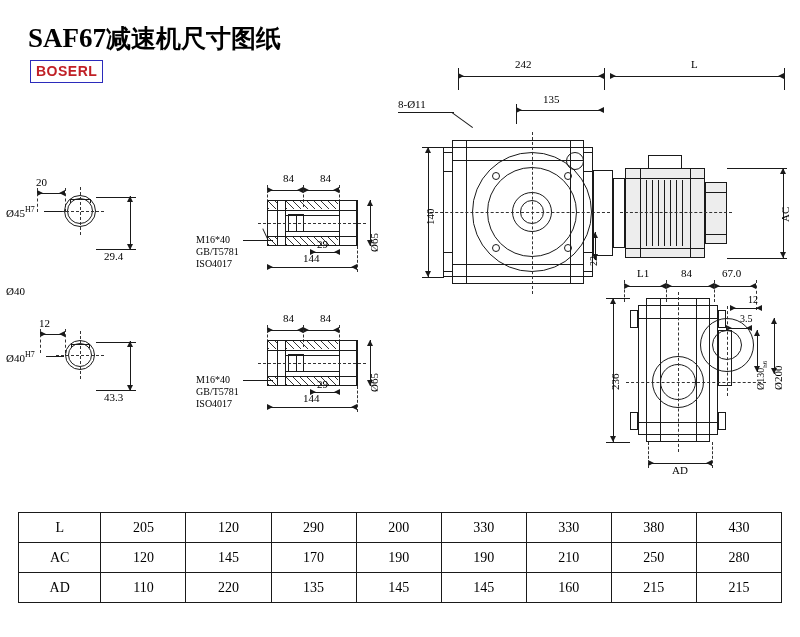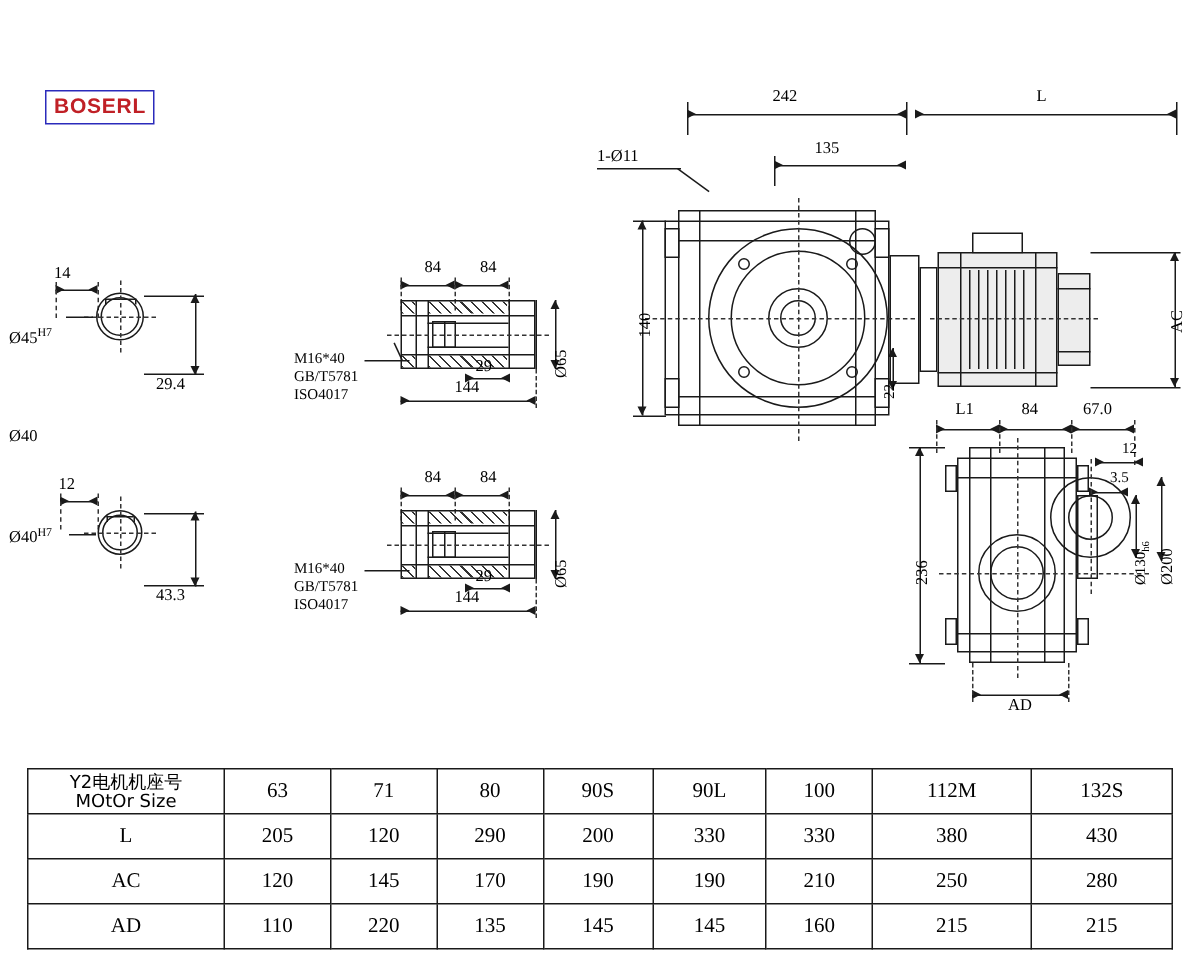--- a/index.html
+++ b/index.html
@@ -39,44 +39,47 @@
   table.spec{position:absolute;left:18px;top:512px;border-collapse:collapse;width:764px;}
   table.spec td{border:1px solid #1a1a1a;text-align:center;font-size:14px;height:27px;font-family:"Liberation Serif",serif;}
   table.spec td.hdr{font-size:12px;line-height:13px;width:128px;font-family:"DejaVu Sans",sans-serif;}
   table.spec td.rowlbl{font-size:14px;}
 </style>
 </head>
 <body>
 
 <div class="root">
 
+  <div class="title">
+    <span>SAF67</span><span class="cn">减速机尺寸图纸</span>
+  </div>
   <div class="logo">
     <span>BOSERL</span>
   </div>
 
   <div>
 
     <div class="ln h" style="left:37px;top:193px;width:28px;"></div>
     <div class="arrowR" style="left:37px;top:190px;"></div>
     <div class="arrowL" style="left:59px;top:190px;"></div>
-    <div class="txt" style="left:36px;top:176px;">14</div>
+    <div class="txt" style="left:36px;top:176px;">20</div>
     <div class="dash-v" style="left:37px;top:188px;height:24px;"></div>
     <div class="dash-v" style="left:65px;top:188px;height:24px;"></div>
 
     <div class="circ" style="left:64px;top:195px;width:32px;height:32px;"></div>
     <div class="circ" style="left:67px;top:198px;width:26px;height:26px;"></div>
 
     <div class="ln h" style="left:70px;top:199px;width:20px;height:1px;"></div>
     <div class="ln v" style="left:70px;top:199px;height:4px;"></div>
     <div class="ln v" style="left:90px;top:199px;height:4px;"></div>
 
     <div class="dash-h" style="left:56px;top:211px;width:48px;"></div>
     <div class="dash-v" style="left:80px;top:187px;height:48px;"></div>
 
-    <div class="txt" style="left:6px;top:217px;font-family:Liberation Serif, serif;"><span>Ø45</span><sup style="font-size:8px;">H7</sup></div>
+    <div class="txt" style="left:6px;top:205px;font-family:Liberation Serif, serif;"><span>Ø45</span><sup style="font-size:8px;">H7</sup></div>
     <div class="ln h" style="left:44px;top:211px;width:18px;"></div>
 
     <div class="ln v" style="left:130px;top:196px;height:54px;"></div>
     <div class="arrowU" style="left:127px;top:196px;"></div>
     <div class="arrowD" style="left:127px;top:244px;"></div>
     <div class="ln h" style="left:96px;top:197px;width:40px;"></div>
     <div class="ln h" style="left:96px;top:249px;width:40px;"></div>
     <div class="txt" style="left:104px;top:250px;">29.4</div>
 
     <div class="txt" style="left:6px;top:285px;">Ø40</div>
@@ -235,21 +238,21 @@
     <div class="arrowL" style="left:778px;top:73px;"></div>
     <div class="txt" style="left:691px;top:58px;">L</div>
     <div class="ln v" style="left:784px;top:68px;height:22px;"></div>
 
     <div class="ln h" style="left:516px;top:110px;width:88px;"></div>
     <div class="arrowR" style="left:516px;top:107px;"></div>
     <div class="arrowL" style="left:598px;top:107px;"></div>
     <div class="txt" style="left:543px;top:93px;">135</div>
     <div class="ln v" style="left:516px;top:104px;height:20px;"></div>
 
-    <div class="txt" style="left:398px;top:98px;">1-Ø11</div>
+    <div class="txt" style="left:398px;top:98px;">8-Ø11</div>
     <div class="ln h" style="left:398px;top:112px;width:56px;"></div>
     <div class="ln" style="left:452px;top:112px;width:26px;height:1px;transform-origin:0 0;transform:rotate(36deg);"></div>
 
     <div class="box" style="left:443px;top:147px;width:150px;height:130px;"></div>
     <div class="box" style="left:452px;top:140px;width:132px;height:144px;"></div>
     <div class="ln v" style="left:466px;top:140px;height:144px;"></div>
     <div class="ln v" style="left:570px;top:140px;height:144px;"></div>
     <div class="ln h" style="left:452px;top:160px;width:132px;"></div>
     <div class="ln h" style="left:452px;top:264px;width:132px;"></div>
 
@@ -390,34 +393,20 @@
     <div class="ln h" style="left:648px;top:463px;width:64px;"></div>
     <div class="arrowR" style="left:648px;top:460px;"></div>
     <div class="arrowL" style="left:706px;top:460px;"></div>
     <div class="dash-v" style="left:648px;top:442px;height:26px;"></div>
     <div class="dash-v" style="left:712px;top:442px;height:26px;"></div>
     <div class="txt" style="left:672px;top:464px;">AD</div>
   </div>
 
   <table class="spec">
     <tbody>
-      <tr>
-        <td class="hdr">
-          <div>Y2电机机座号</div>
-          <div>MOtOr Size</div>
-        </td>
-        <td>63</td>
-        <td>71</td>
-        <td>80</td>
-        <td>90S</td>
-        <td>90L</td>
-        <td>100</td>
-        <td>112M</td>
-        <td>132S</td>
-      </tr>
       <tr>
         <td class="rowlbl">L</td>
         <td>205</td>
         <td>120</td>
         <td>290</td>
         <td>200</td>
         <td>330</td>
         <td>330</td>
         <td>380</td>
         <td>430</td>

